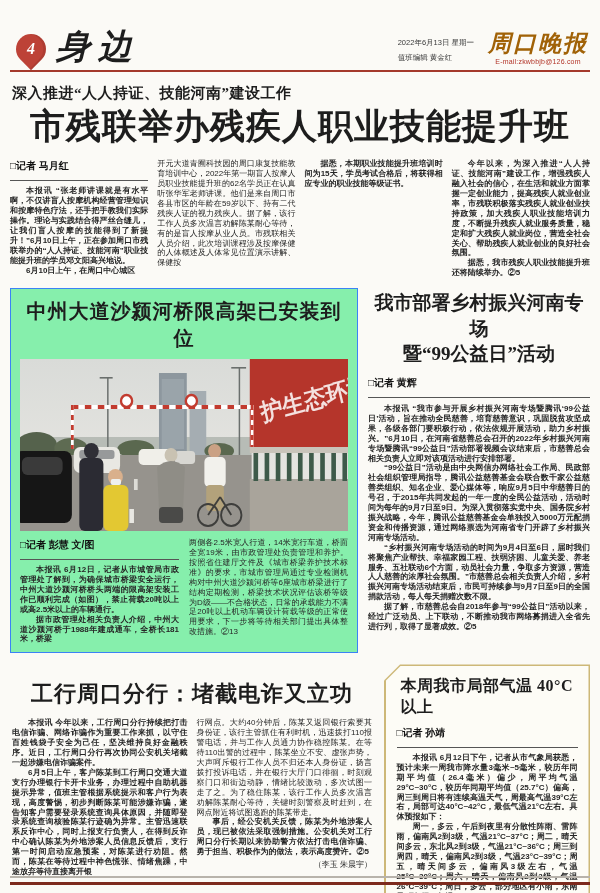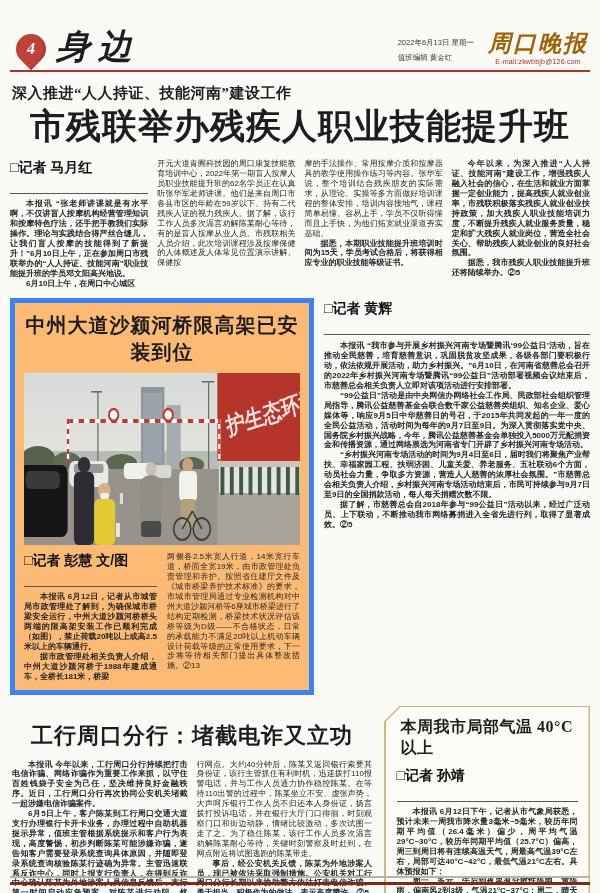--- a/index.html
+++ b/index.html
@@ -20,29 +20,29 @@
   .section-title{font:italic bold 34px "Liberation Serif",serif;letter-spacing:8px;line-height:1;padding-bottom:2px;}
   .brandR{display:flex;align-items:flex-end;gap:14px;padding-bottom:1px;}
   .dateblock{font-size:7.5px;color:#3a3a3a;line-height:2;white-space:nowrap;}
   .mastblock{text-align:center;}
   .masthead{color:#a16207;font:italic bold 23px "Liberation Serif",serif;letter-spacing:2px;line-height:1;}
   .email{color:#b23428;font-size:7px;margin-top:3px;letter-spacing:.2px;}
 
   
   .kicker{font:bold 15px "Liberation Serif",serif;margin:12px 2px 2px;letter-spacing:.5px;}
   .headline{font:900 35px "Liberation Serif",serif;text-align:center;letter-spacing:1px;margin:4px 0 12px;line-height:1.15;}
-  .byline{font-size:14px;font-weight:bold;color:#111;border-bottom:1px solid #555;padding-bottom:16px;margin-bottom:5px;}
+  .byline{font-size:10px;font-weight:bold;color:#111;border-bottom:1px solid #555;padding-bottom:7px;margin-bottom:5px;}
   .cols{display:flex;gap:9px;}
   .col{flex:1;min-width:0;}
   p.body{font-size:8px;line-height:1.24;text-align:justify;margin:0;color:#262626;}
   p.ind{text-indent:2em;font-weight:bold;}
 
   
   .midrow{display:flex;gap:10px;margin-top:10px;align-items:stretch;}
-  .bridge-box{width:304px;box-sizing:border-box;border:5px solid #3b82f6;padding:7px 9px 8px;background:#fdba74;}
+  .bridge-box{width:348px;box-sizing:border-box;border:1px solid #3b82f6;padding:7px 9px 8px;background:#86efac;}
   .bridge-headline{font:bold 20px "Liberation Serif",serif;text-align:center;margin:2px 0 7px;letter-spacing:1px;}
   .photo-frame{width:100%;height:172px;display:block;}
   .bridge-cols{display:flex;gap:10px;margin-top:7px;}
   .charity{flex:1;min-width:0;padding-top:2px;}
   .charity-headline{font:bold 19px "Liberation Serif",serif;text-align:center;line-height:1.35;margin:0 0 9px;}
   .charity .byline{margin-bottom:6px;}
 
   
   .botrow{display:flex;gap:10px;margin-top:11px;align-items:flex-start;}
   .bank{width:364px;box-sizing:border-box;padding:0 2px;margin-top:15px;}
@@ -88,21 +88,20 @@
     <div class="cols">
       <div class="col">
         <div class="byline">□记者 马月红</div>
         <p class="body ind">本报讯 “张老师讲课就是有水平啊，不仅讲盲人按摩机构经营管理知识和按摩特色疗法，还手把手教我们实际操作。理论与实践结合得严丝合缝儿，让我们盲人按摩的技能得到了新提升！”6月10日上午，正在参加周口市残联举办的“人人持证、技能河南”职业技能提升班的学员邓文阳高兴地说。</p>
         <p class="body ind">6月10日上午，在周口中心城区</p>
       </div>
       <div class="col">
         <p class="body">开元大道青囿科技园的周口康复技能教育培训中心，2022年第一期盲人按摩人员职业技能提升班的62名学员正在认真听张华军老师讲课。他们是来自周口市各县市区的年龄在59岁以下、持有二代残疾人证的视力残疾人。据了解，该行工作人员多次温言劝解陈某耐心等待，有的是盲人按摩从业人员。市残联相关人员介绍，此次培训课程涉及按摩保健的人体概述及人体常见位置演示讲解、保健按</p>
       </div>
       <div class="col">
-        <p class="body">摩的手法操作、常用按摩介质和按摩器具的教学使用操作练习等内容。张华军说，整个培训结合残疾朋友的实际需求，从理论、实操等多方面做好培训课程的整体安排，培训内容接地气，课程简单易懂、容易上手，学员不仅听得懂而且上手快，为他们拓宽就业渠道夯实基础。</p>
         <p class="body ind">据悉，本期职业技能提升班培训时间为15天，学员考试合格后，将获得相应专业的职业技能等级证书。</p>
       </div>
       <div class="col">
         <p class="body ind">今年以来，为深入推进“人人持证、技能河南”建设工作，增强残疾人融入社会的信心，在生活和就业方面掌握一定创业能力，提高残疾人就业创业率，市残联积极落实残疾人就业创业扶持政策，加大残疾人职业技能培训力度，不断提升残疾人就业服务质量，稳定和扩大残疾人就业岗位，营造全社会关心、帮助残疾人就业创业的良好社会氛围。</p>
         <p class="body ind">据悉，我市残疾人职业技能提升班还将陆续举办。②5</p>
       </div>
     </div>
   </div>
 
   <div class="midrow">
@@ -193,20 +192,24 @@
           <p class="body ind">本报讯 6月12日，记者从市城管局市政管理处了解到，为确保城市桥梁安全运行，中州大道沙颍河桥桥头两端的限高架安装工作已顺利完成（如图），禁止荷载20吨以上或高2.5米以上的车辆通行。</p>
           <p class="body ind">据市政管理处相关负责人介绍，中州大道沙颍河桥于1988年建成通车，全桥长181米，桥梁</p>
         </div>
         <div class="col">
           <p class="body">两侧各2.5米宽人行道，14米宽行车道，桥面全宽19米，由市政管理处负责管理和养护。按照省住建厅文件及《城市桥梁养护技术标准》的要求，市城市管理局通过专业检测机构对中州大道沙颍河桥等6座城市桥梁进行了结构定期检测，桥梁技术状况评估该桥等级为D级——不合格状态，日常的承载能力不满足20吨以上机动车辆设计荷载等级的正常使用要求，下一步将等待相关部门提出具体整改措施。②13</p>
         </div>
       </div>
     </div>
 
     <div class="charity">
+      <div class="charity-headline">
+        <div>我市部署乡村振兴河南专场</div>
+        <div>暨“99公益日”活动</div>
+      </div>
       <div class="byline">□记者 黄辉</div>
       <p class="body ind">本报讯 “我市参与开展乡村振兴河南专场暨腾讯‘99公益日’活动，旨在推动全民慈善，培育慈善意识，巩固脱贫攻坚成果，各级各部门要积极行动，依法依规开展活动，助力乡村振兴。”6月10日，在河南省慈善总会召开的2022年乡村振兴河南专场暨腾讯“99公益日”活动部署视频会议结束后，市慈善总会相关负责人立即对该项活动进行安排部署。</p>
       <p class="body ind">“99公益日”活动是由中央网信办网络社会工作局、民政部社会组织管理局指导，腾讯公益慈善基金会联合数千家公益慈善类组织、知名企业、爱心媒体等，响应9月5日中华慈善日的号召，于2015年共同发起的一年一度的全民公益活动，活动时间为每年的9月7日至9日。为深入贯彻落实党中央、国务院乡村振兴战略，今年，腾讯公益慈善基金会单独投入5000万元配捐资金和传播资源，通过网络票选为河南省专门开辟了乡村振兴河南专场活动。</p>
       <p class="body ind">“乡村振兴河南专场活动的时间为9月4日至6日，届时我们将聚焦产业帮扶、幸福家园工程、扶弱济困、儿童关爱、养老服务、五社联动6个方面，动员社会力量，争取多方资源，营造人人慈善的浓厚社会氛围。”市慈善总会相关负责人介绍，乡村振兴河南专场活动结束后，市民可持续参与9月7日至9日的全国捐款活动，每人每天捐赠次数不限。</p>
       <p class="body ind">据了解，市慈善总会自2018年参与“99公益日”活动以来，经过广泛动员、上下联动，不断推动我市网络募捐进入全省先进行列，取得了显著成效。②5</p>
     </div>
   </div>
 
   <div class="botrow">
     <div class="bank">

